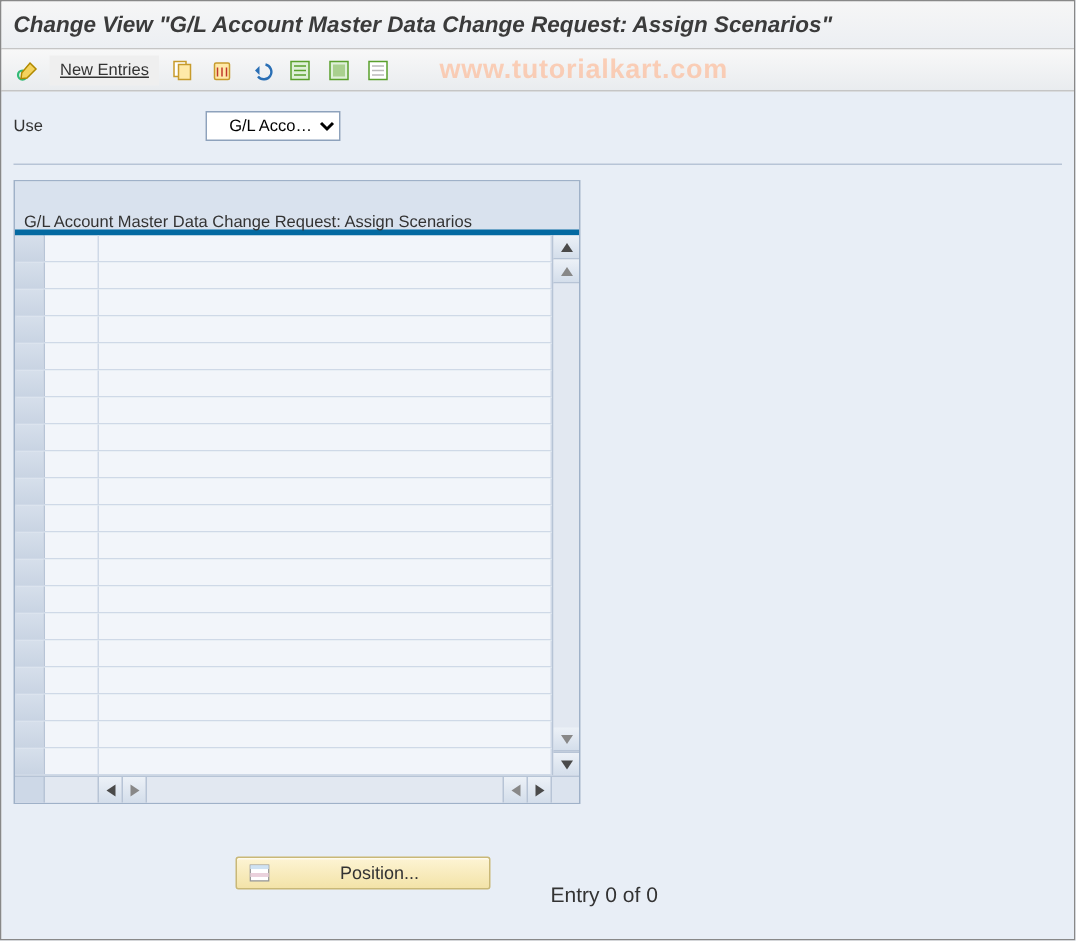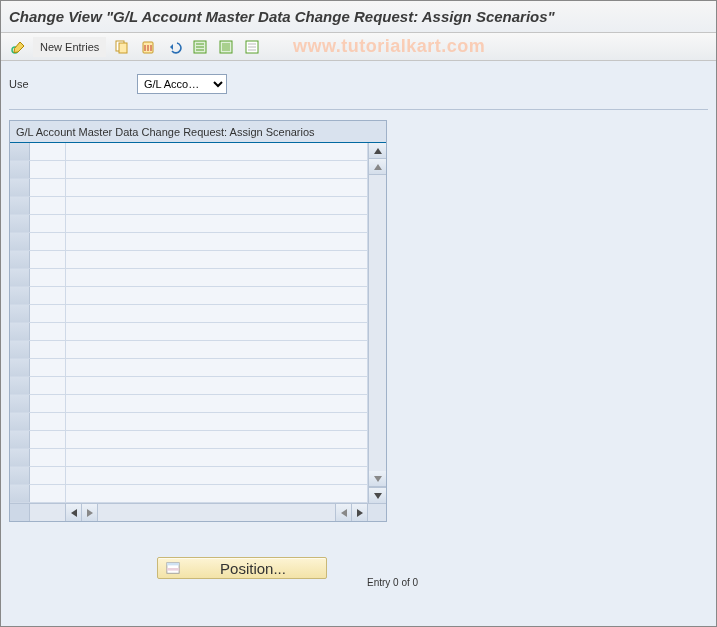--- a/index.html
+++ b/index.html
@@ -77,20 +77,21 @@
   .new-entries {
     height: 20px;
     padding: 0 6px;
     border: 1px solid transparent;
     display:inline-flex;
     align-items:center;
     font-size:11px;
     color:#333;
     cursor:pointer;
     margin-right: 2px;
+    text-decoration: underline;
   }
 
   .content {
     flex: 1 1 auto;
     background:#e8eef6;
     padding: 12px 8px 8px 8px;
     display:flex;
     flex-direction:column;
     gap: 10px;
     overflow:hidden;
@@ -110,38 +111,39 @@
   .field-row select {
     width: 90px;
     height: 20px;
     font-size:11px;
     border:1px solid #8ea2bc;
     background:#fff;
     padding: 0 2px;
     white-space: nowrap;
     overflow: hidden;
     text-overflow: ellipsis;
+    text-align: right;
   }
 
   .table-frame {
     width: 378px;
     border:1px solid #9fb1c8;
     background:#f3f6fb;
     display:flex;
     flex-direction:column;
     box-shadow: inset 0 0 0 1px #d7e0ec;
   }
   .table-caption {
     height:22px;
     line-height:22px;
-    padding: 0 6px;
+    padding: 16px 6px;
     font-size:11px;
     color:#333;
     background:#d9e2ee;
-    border-bottom:1px solid #0369a1;
+    border-bottom:4px solid #0369a1;
   }
   .table-head {
     display:flex;
     height:22px;
     background:linear-gradient(to bottom,#e4ebf4,#d4deeb);
     border-bottom:1px solid #b7c4d6;
   }
   .th {
     border-right:1px solid #b7c4d6;
     font-size:11px;
@@ -240,26 +242,26 @@
     width: 170px;
     height:22px;
     background:linear-gradient(to bottom,#fdf4d4,#f3e3a8);
     border:1px solid #c9b877;
     border-radius:2px;
     display:flex;
     align-items:center;
     gap:8px;
     padding:0 8px;
     cursor:pointer;
-    font-size:15px;
+    font-size:12px;
     color:#333;
     box-shadow: inset 0 1px 0 rgba(255,255,255,.6);
   }
   .position-btn span.label { flex:1; text-align:center;}
-  .entry-text { font-size:10px; color:#333;margin-top:28px; }
+  .entry-text { font-size:14px; color:#333;margin-top:28px; }
 
   .divider {
     height:1px; background:#b7c4d6;
     margin: 4px 0 0 0;
   }
 </style>
 </head>
 <body>
 
 <div class="frame">

